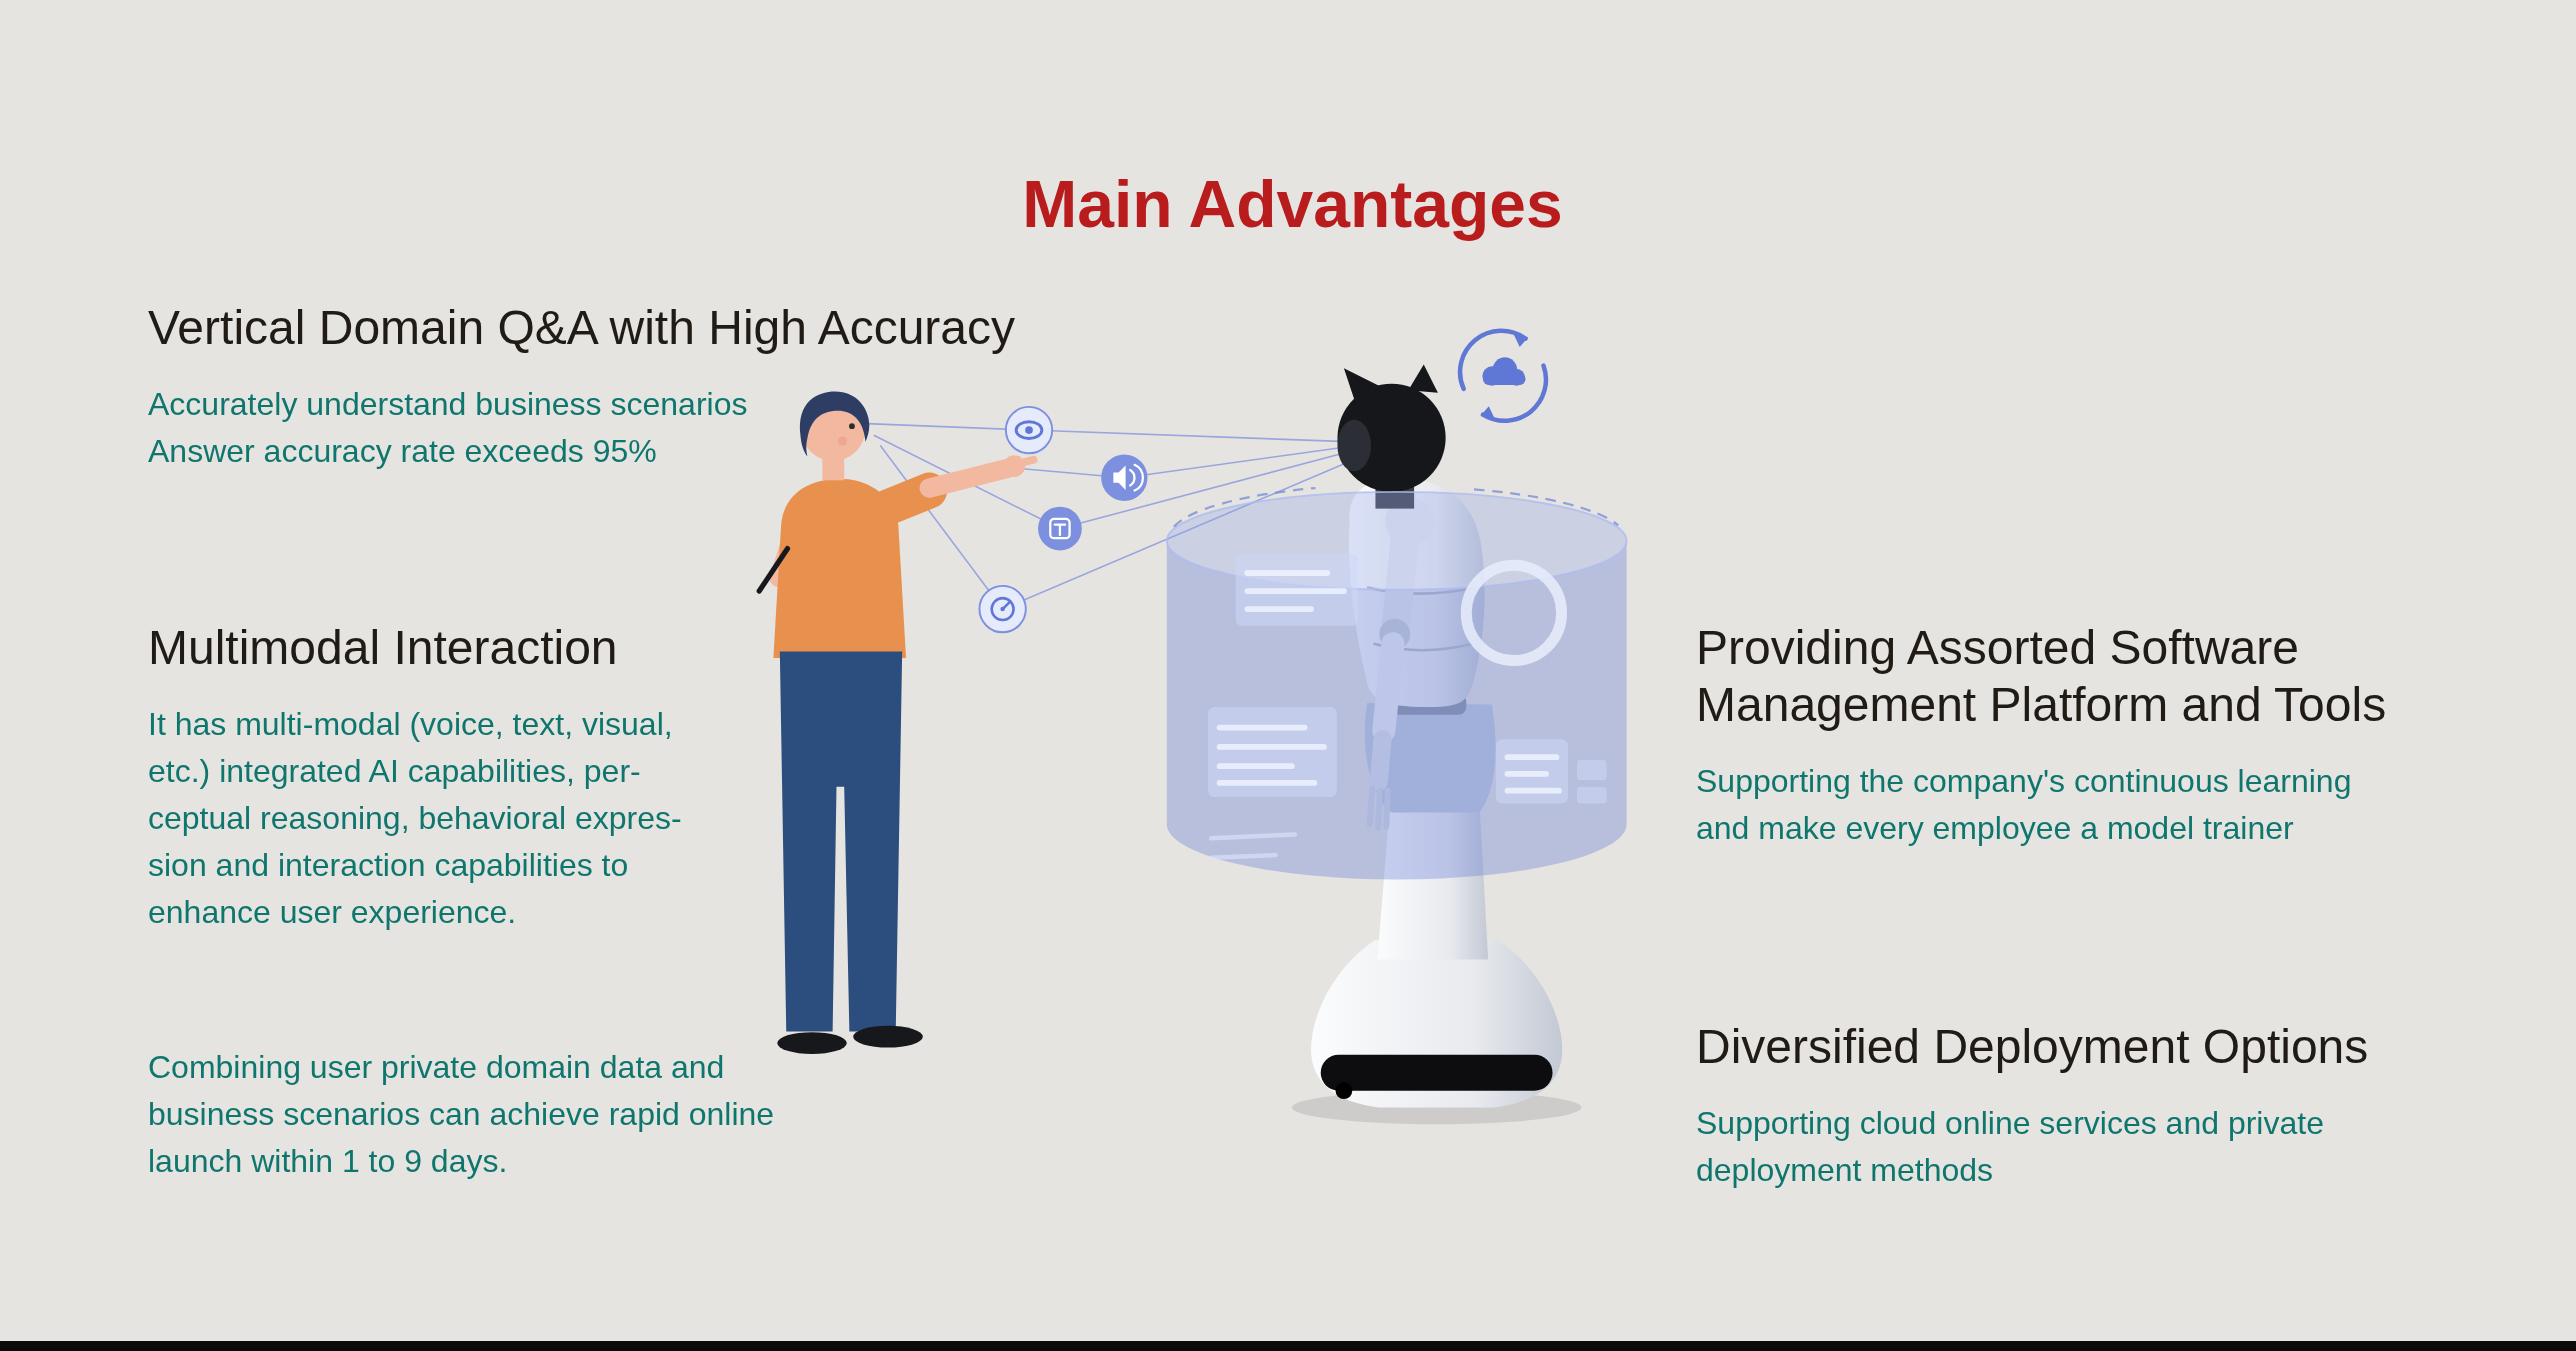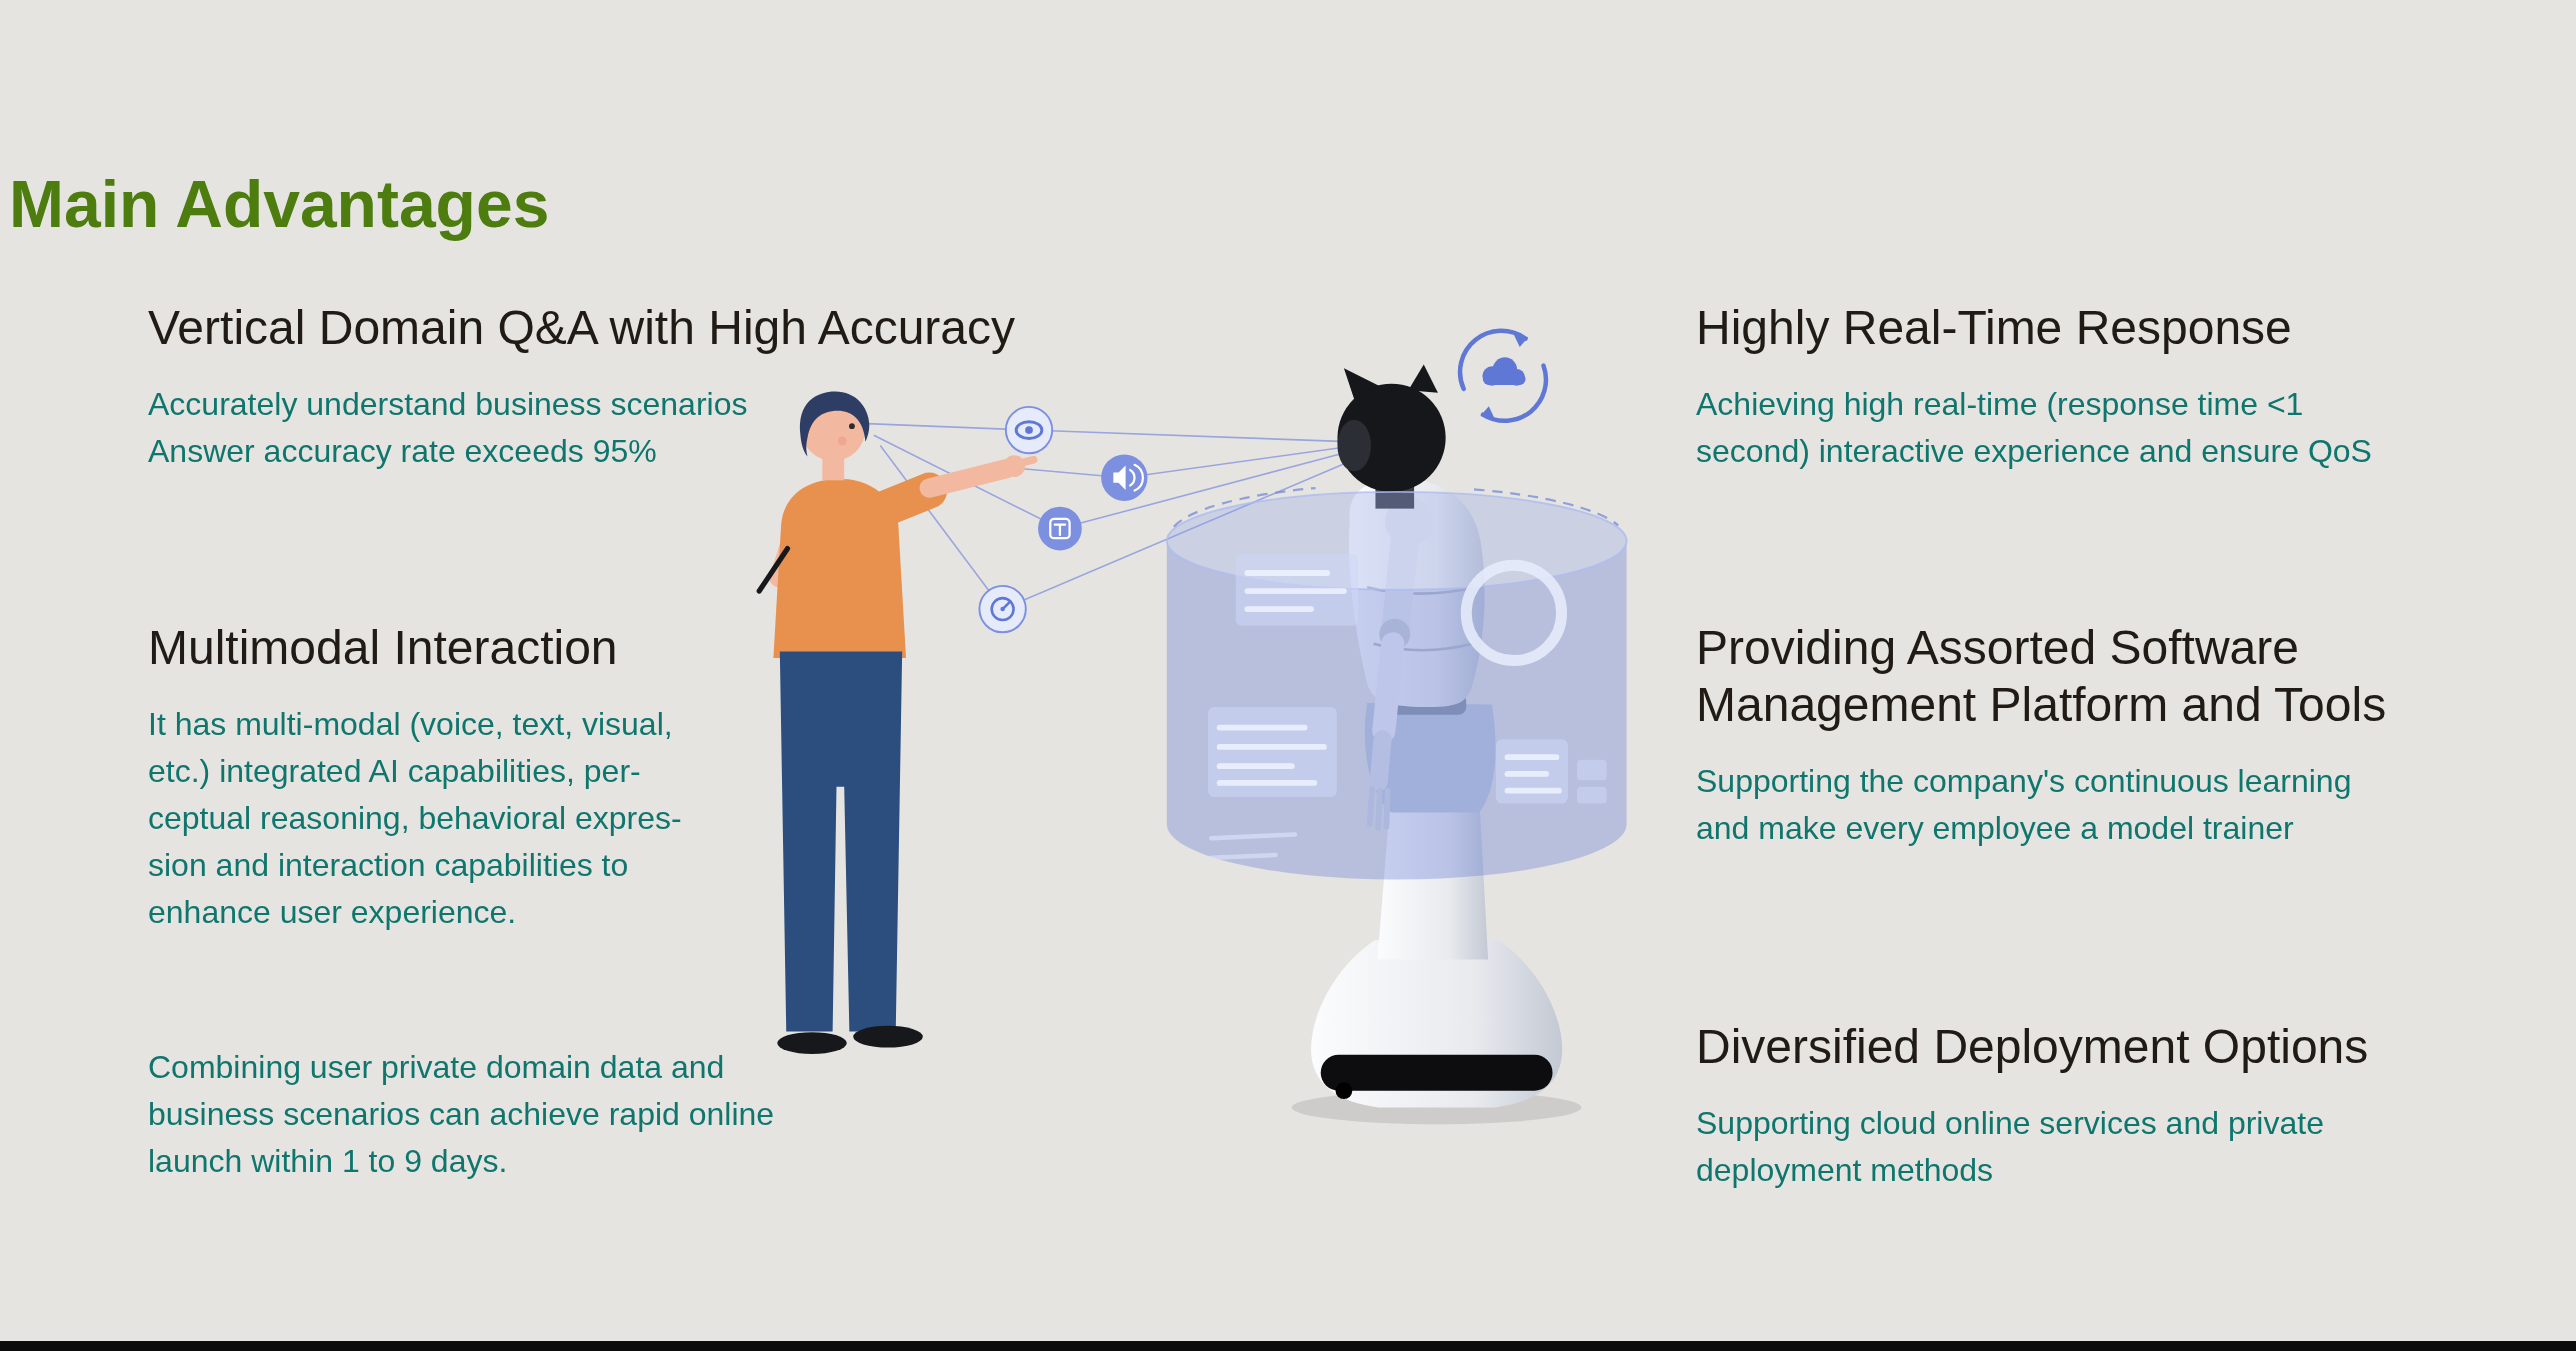--- a/index.html
+++ b/index.html
@@ -5,22 +5,22 @@
   html,body{margin:0;padding:0;background:#cfcecc;}
   #canvas{
     position:relative;
     width:2576px;height:1351px;
     background:#e6e4e1;
     overflow:hidden;
     font-family:"Liberation Sans", sans-serif;
   }
   .page-title{
     position:absolute;left:9px;right:0;top:122px;
-    text-align:left;
-    font-size:66px;font-weight:700;color:#4d7c0f;
+    text-align:center;
+    font-size:66px;font-weight:700;color:#b91c1c;
     letter-spacing:0px;
   }
   .section{position:absolute;}
   .section-heading{
     font-size:48px;font-weight:400;color:#201b15;
     line-height:1.18;white-space:pre-line;margin:0;
   }
   .section-body{
     font-size:32px;font-weight:400;color:#0f766e;
     line-height:1.47;white-space:pre-line;margin-top:24.5px;
@@ -59,25 +59,20 @@
 ceptual reasoning, behavioral expres-
 sion and interaction capabilities to
 enhance user experience.</div>
   </div>
   <div class="section sec-l3">
     <div class="section-body">Combining user private domain data and
 business scenarios can achieve rapid online
 launch within 1 to 9 days.</div>
   </div>
 
-  <div class="section sec-r1">
-    <h2 class="section-heading">Highly Real-Time Response</h2>
-    <div class="section-body">Achieving high real-time (response time &lt;1
-second) interactive experience and ensure QoS</div>
-  </div>
   <div class="section sec-r3">
     <h2 class="section-heading">Diversified Deployment Options</h2>
     <div class="section-body">Supporting cloud online services and private
 deployment methods</div>
   </div>
   <div class="section sec-r2">
     <h2 class="section-heading">Providing Assorted Software
 Management Platform and Tools</h2>
     <div class="section-body">Supporting the company's continuous learning
 and make every employee a model trainer</div>

